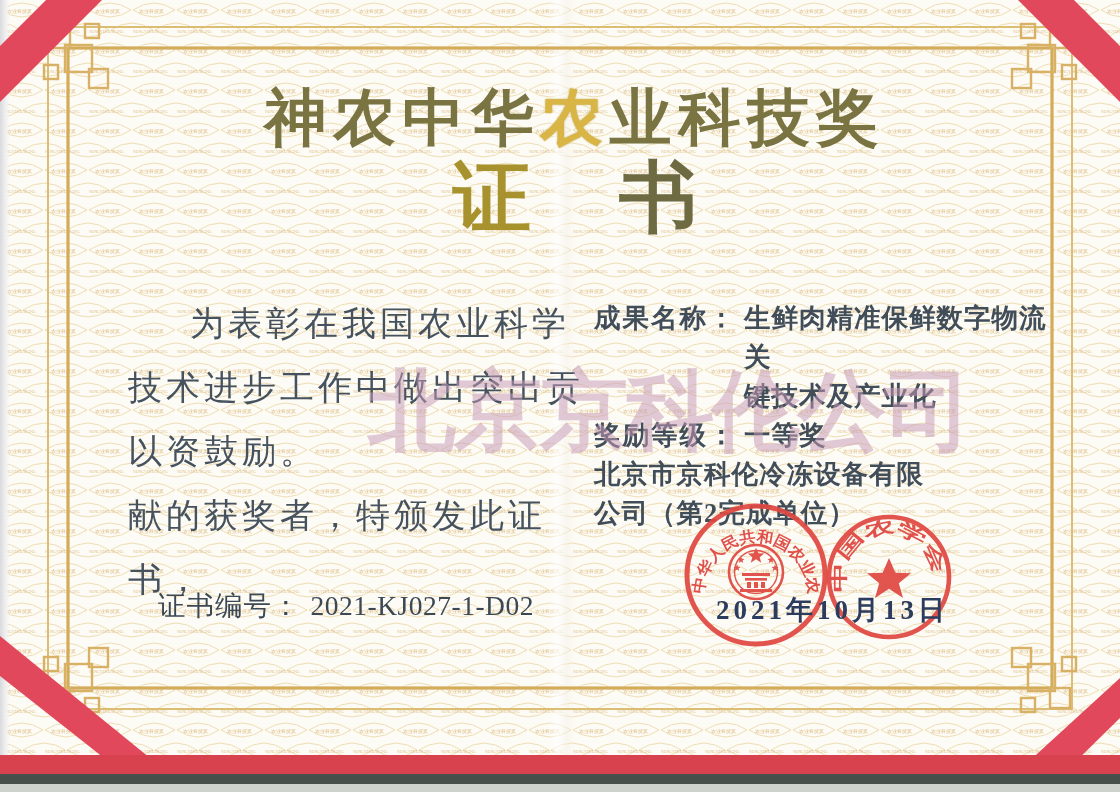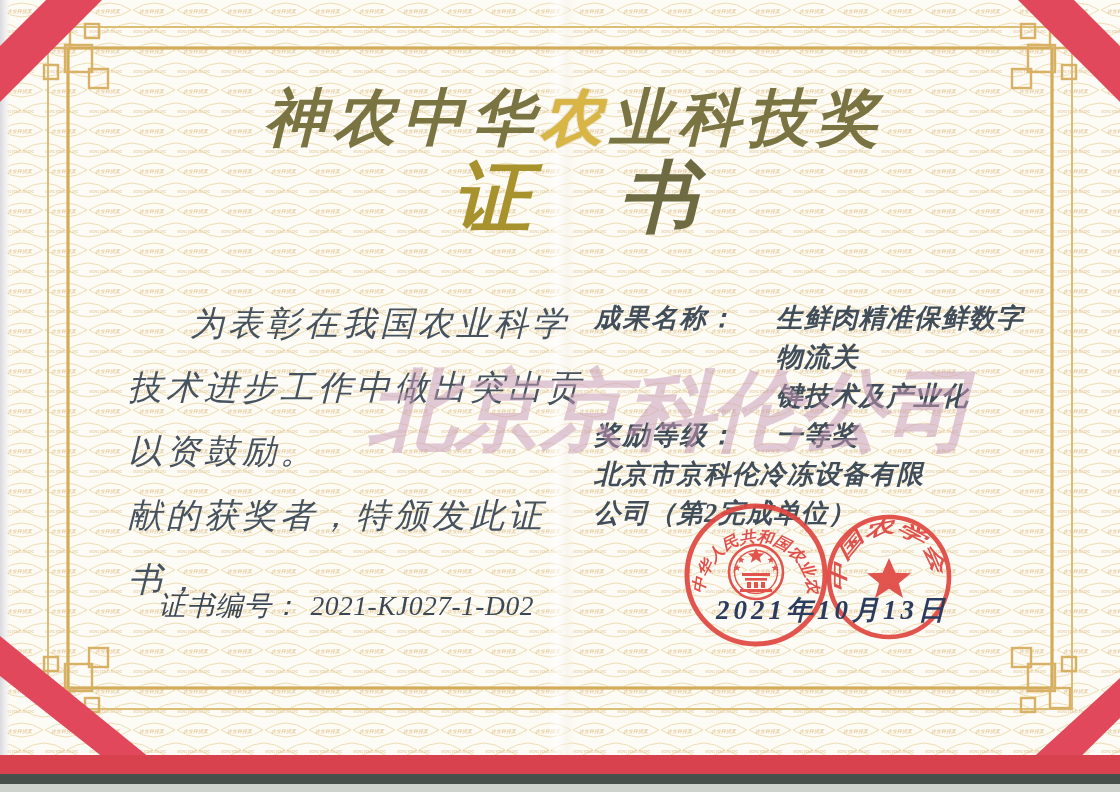--- a/index.html
+++ b/index.html
@@ -4,21 +4,20 @@
 <style>
   html,body{margin:0;padding:0;}
   body{
     width:1120px;height:792px;overflow:hidden;
     font-family:"Liberation Serif","DejaVu Serif",serif;
     background:#ffffff;
   }
   .photo{
     position:relative;width:1120px;height:688px;
     background:#fcfaf4;
-    font-style:italic;
   }
   
   .bg-pattern{position:absolute;left:0;top:0;z-index:1;}
   .page-edge-left{
     position:absolute;left:0;top:0;width:10px;height:792px;z-index:2;
     background:linear-gradient(to right,#d9dade,#f2f1f2 60%,rgba(255,255,255,0));
   }
   .fold-line{
     position:absolute;left:548px;top:0;width:28px;height:760px;z-index:3;
     background:linear-gradient(to right,rgba(255,255,255,0),rgba(255,255,255,.7),rgba(244,240,232,.45),rgba(255,255,255,0));
@@ -46,21 +45,21 @@
     font-size:34px;line-height:64px;letter-spacing:4px;
     color:#46525e;
   }
   .body-text .line.first{text-indent:62px;}
 
   
   .fields{
     position:absolute;left:594px;top:299px;width:456px;z-index:10;
     font-size:26.5px;font-weight:bold;color:#414d59;line-height:39px;
   }
-  .field-row{display:flex;align-items:flex-start;gap:32px;}
+  .field-row{display:flex;align-items:flex-start;}
   .field-label{flex:0 0 150px;white-space:nowrap;letter-spacing:2px;}
   .field-value{flex:1;letter-spacing:1px;}
 
   
   .certno{
     position:absolute;left:158px;top:588px;z-index:10;
     font-size:27.5px;color:#3c4854;letter-spacing:1px;white-space:nowrap;
   }
   .certno .no-value{margin-left:10px;letter-spacing:0.5px;}
 

